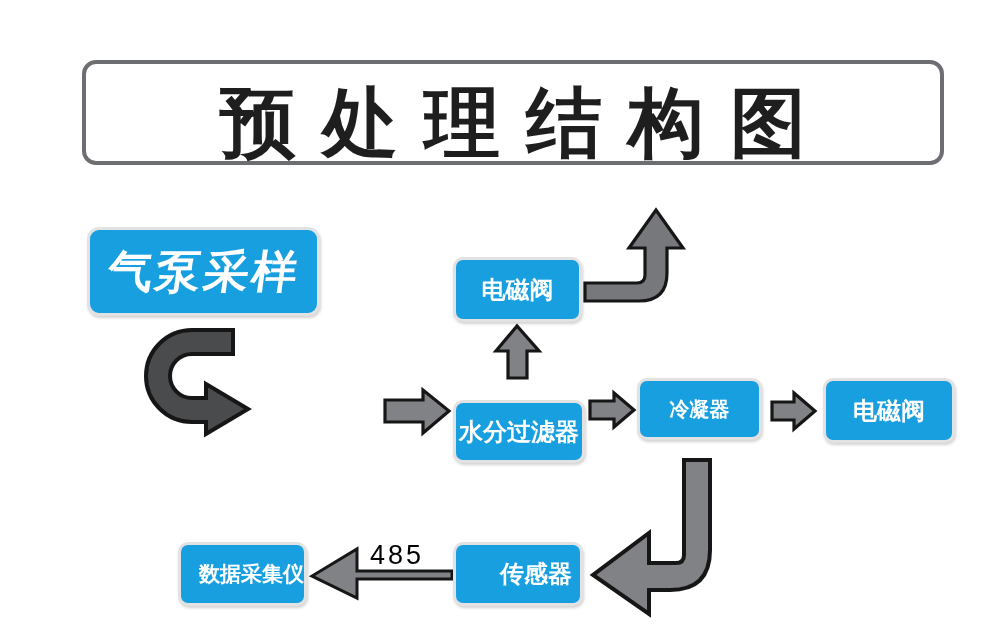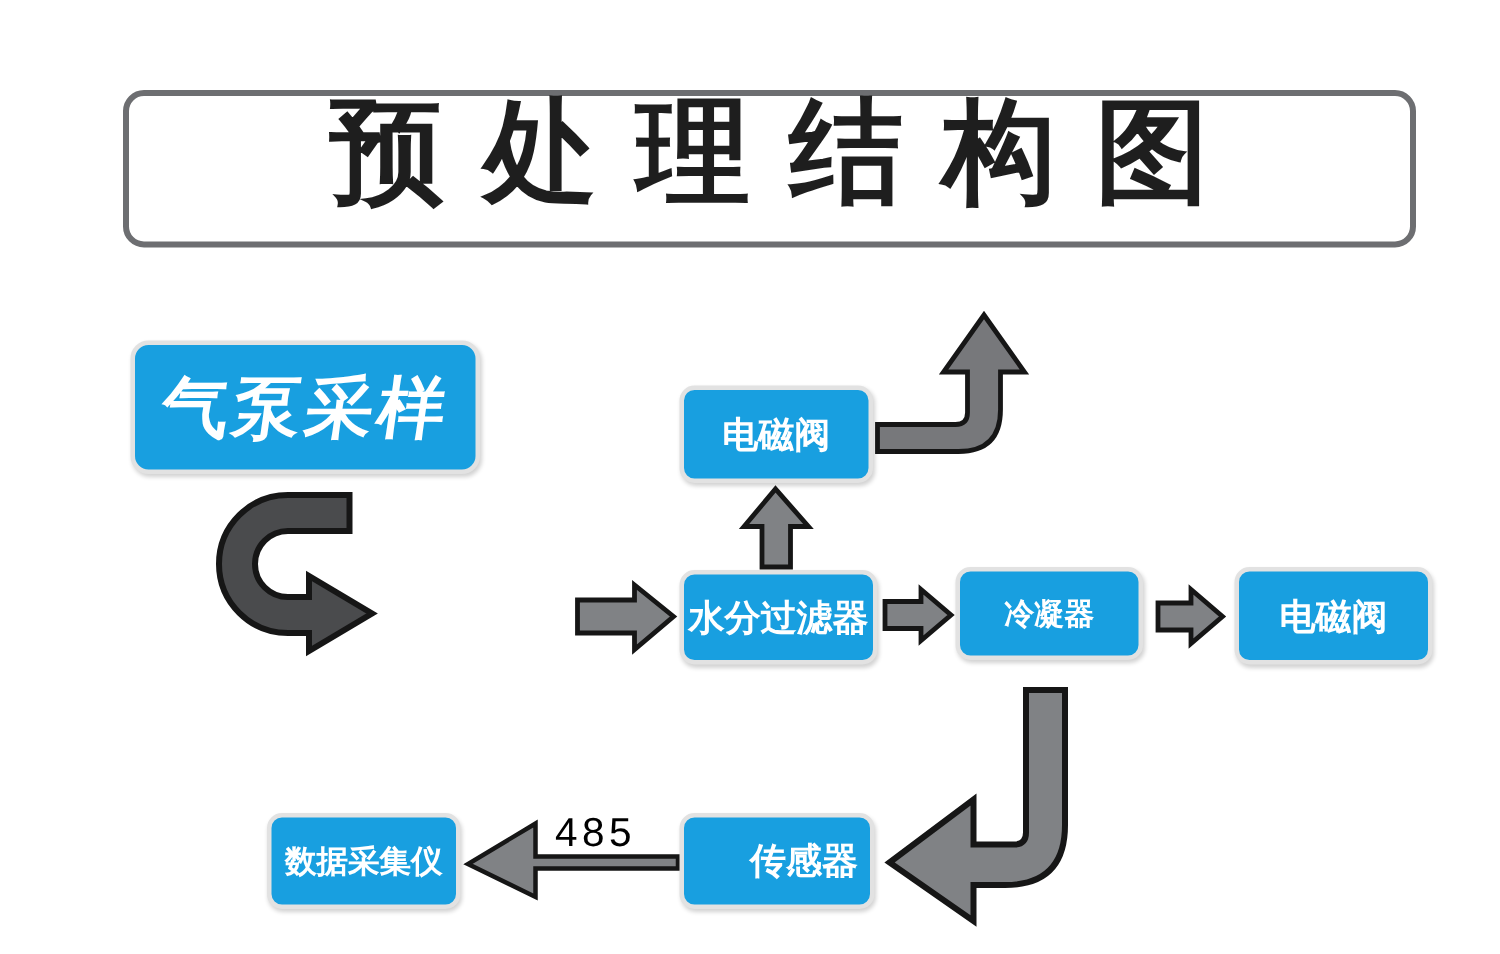--- a/index.html
+++ b/index.html
@@ -8,45 +8,45 @@
     overflow:hidden;
     font-family:"Liberation Sans","DejaVu Sans",sans-serif;
   }
   .stage { position:absolute; inset:0; }
 
   
   .title-box {
     position:absolute; left:82px; top:60px; width:862px; height:105px;
     background:#ffffff; border:4px solid #6d6e71; border-radius:14px;
     box-sizing:border-box;
-    display:flex; align-items:flex-start; justify-content:center;
+    display:flex; align-items:flex-end; justify-content:center;
   }
   .title-text {
     font-size:76px; font-weight:bold; color:#1e1e1e;
     letter-spacing:26px; margin-right:-26px; white-space:nowrap;
     line-height:1;
   }
 
   
   .node {
     position:absolute; background:#189fe0; border:3px solid #e2e2e2;
     border-radius:10px; box-sizing:border-box;
     color:#ffffff; font-weight:bold; text-align:center;
     display:flex; flex-direction:column; align-items:center; justify-content:center;
     box-shadow:1px 2px 3px rgba(0,0,0,0.18);
   }
   #node-pump            { left:87px;  top:227px; width:233px; height:89px; font-size:45px; border-radius:12px; }
   #node-pump .pump-text { transform:skewX(-8deg); letter-spacing:3px; white-space:nowrap; }
   #node-particulate     { left:256px; top:376px; width:127px; height:66px; font-size:22px; line-height:29px; }
-  #node-moisture        { left:453px; top:380px; width:132px; height:63px; font-size:24px; }
+  #node-moisture        { left:453px; top:400px; width:132px; height:63px; font-size:24px; }
   #node-solenoid-top    { left:453px; top:257px; width:129px; height:65px; font-size:24px; }
   #node-condenser       { left:637px; top:378px; width:125px; height:62px; font-size:20px; }
   #node-solenoid-right  { left:823px; top:378px; width:132px; height:65px; font-size:24px; }
   #node-sensor          { left:453px; top:542px; width:130px; height:64px; font-size:24px;padding-left:36px; }
-  #node-datalogger      { left:178px; top:542px; width:129px; height:64px; font-size:21px; }
+  #node-datalogger      { left:178px; top:542px; width:129px; height:64px; font-size:21px;align-items:flex-end; }
   .node span { white-space:nowrap; }
 
   
   svg.arrows { position:absolute; left:0; top:0; width:1000px; height:636px; }
   .arr      { stroke:#161616; stroke-width:3.2; stroke-linejoin:miter; }
   .arr-dark { stroke:#161616; stroke-width:4;   stroke-linejoin:miter; }
   .arr-thin { stroke:#161616; stroke-width:3;   stroke-linejoin:miter; }
 
   
   .bus-label {

